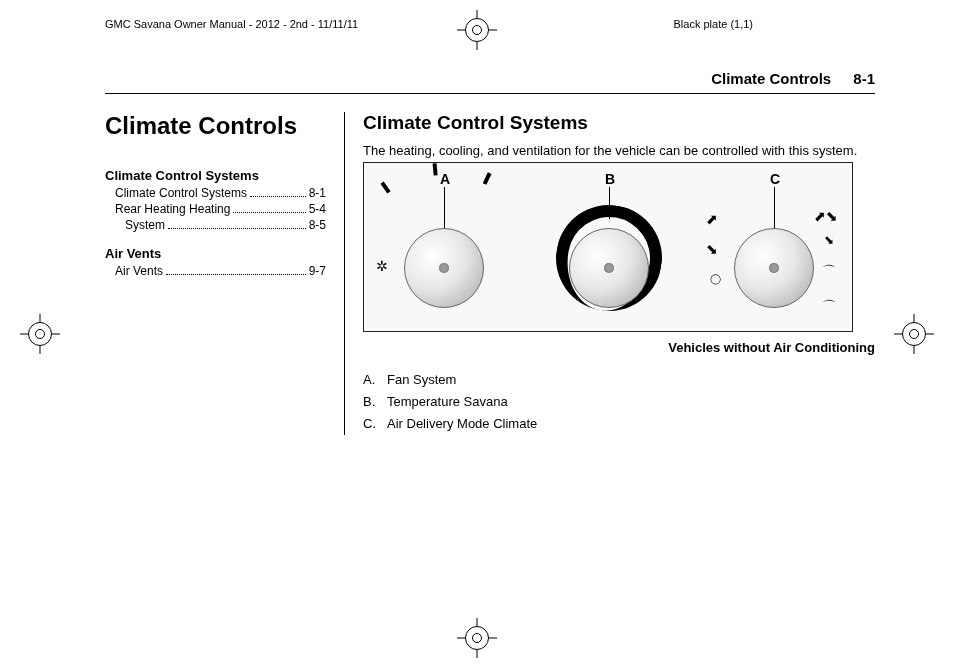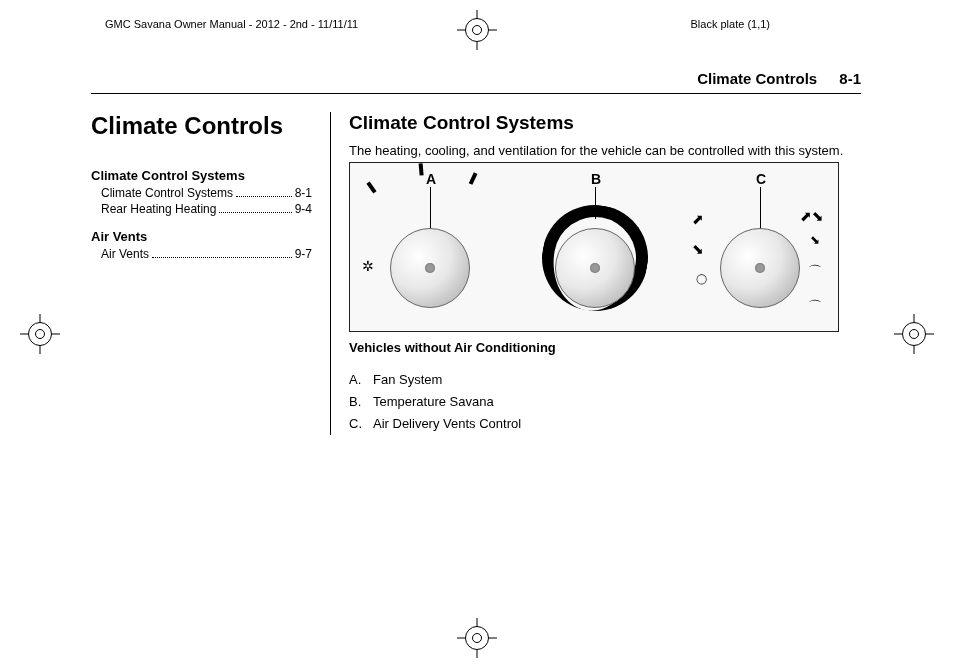--- a/index.html
+++ b/index.html
@@ -11,26 +11,26 @@
   .regmark .hline { position: absolute; top: 50%; left: 0; width: 100%; height: 1px; background: #000; transform: translateY(-0.5px); }
   .regmark .vline { position: absolute; left: 50%; top: 0; width: 1px; height: 100%; background: #000; transform: translateX(-0.5px); }
   .regmark .ocirc { position: absolute; top: 50%; left: 50%; width: 24px; height: 24px; border: 1px solid #000; border-radius: 50%; transform: translate(-50%, -50%); background: #fff; }
   .regmark .icirc { position: absolute; top: 50%; left: 50%; width: 10px; height: 10px; border: 1px solid #000; border-radius: 50%; transform: translate(-50%, -50%); }
   .reg-top    { top: 10px;  left: 457px; }
   .reg-bottom { top: 618px; left: 457px; }
   .reg-left   { top: 314px; left: 20px; }
   .reg-right  { top: 314px; left: 894px; }
 
   
-  .tophdr { position: absolute; top: 18px; left: 105px; right: 64px; display: flex; justify-content: space-between; font-size: 11px; }
+  .tophdr { position: absolute; top: 18px; left: 105px; right: 81px; display: flex; justify-content: space-between; font-size: 11px; }
   .tophdr .left { }
   .tophdr .right { padding-right: 120px; padding-left: 28px; }
 
   
-  .page { position: absolute; top: 70px; left: 91px; width: 770px; }
+  .page { position: absolute; top: 70px; left: 105px; width: 770px; }
 
   .runhead { text-align: right; font-weight: bold; font-size: 15px; padding-bottom: 6px; border-bottom: 1.5px solid #000; }
   .runhead .sec { margin-left: 18px; }
 
   .cols { display: flex; margin-top: 18px; }
   .col-left { width: 240px; padding-right: 18px; border-right: 1px solid #000; }
   .col-right { flex: 1; padding-left: 18px; }
 
   .chtitle { font-size: 24px; font-weight: bold; margin-bottom: 28px; }
 
@@ -64,21 +64,21 @@
   .glyph { position: absolute; font-size: 14px; }
   .glyph.fan   { left: 12px;  top: 95px; }
   .glyph.seat1 { left: 450px; top: 45px; }
   .glyph.seat2 { left: 460px; top: 70px; font-size: 12px; }
   .glyph.def1  { left: 458px; top: 100px; }
   .glyph.def2  { left: 458px; top: 135px; }
   .glyph.seat3 { left: 342px; top: 78px; }
   .glyph.seat4 { left: 342px; top: 48px; }
   .glyph.dot   { left: 346px; top: 110px; font-size: 10px; }
 
-  .figcap { text-align: left; font-weight: bold; font-size: 13px; margin-top: 8px; margin-bottom: 14px; }
+  .figcap { text-align: right; font-weight: bold; font-size: 13px; margin-top: 8px; margin-bottom: 14px; }
 
   .legend-cols { display: flex; gap: 30px; }
   .legend { font-size: 13px; line-height: 1.7; }
   .legend .row { display: flex; }
   .legend .let { width: 24px; }
 </style>
 </head>
 <body>
 
 <div class="regmark reg-top">
@@ -124,21 +124,26 @@
 
       <div class="toc-head">Climate Control Systems</div>
       <div class="toc-line">
         <span class="label">Climate Control Systems</span>
         <span class="dots"></span>
         <span class="pg">8-1</span>
       </div>
       <div class="toc-line">
         <span class="label">Rear Heating Heating</span>
         <span class="dots"></span>
-        <span class="pg">9-4</span>
+        <span class="pg">5-4</span>
+      </div>
+      <div class="toc-line toc-sub">
+        <span class="label">System</span>
+        <span class="dots"></span>
+        <span class="pg">8-5</span>
       </div>
 
       <div class="toc-head" style="margin-top:12px">Air Vents</div>
       <div class="toc-line">
         <span class="label">Air Vents</span>
         <span class="dots"></span>
         <span class="pg">9-7</span>
       </div>
     </div>
 
@@ -180,19 +185,19 @@
           <div class="row">
             <span class="let">A.</span>
             <span>Fan System</span>
           </div>
           <div class="row">
             <span class="let">B.</span>
             <span>Temperature Savana</span>
           </div>
           <div class="row">
             <span class="let">C.</span>
-            <span>Air Delivery Vents Control</span>
+            <span>Air Delivery Mode Climate</span>
           </div>
         </div>
       </div>
     </div>
   </div>
 </div>
 
 </body></html>

